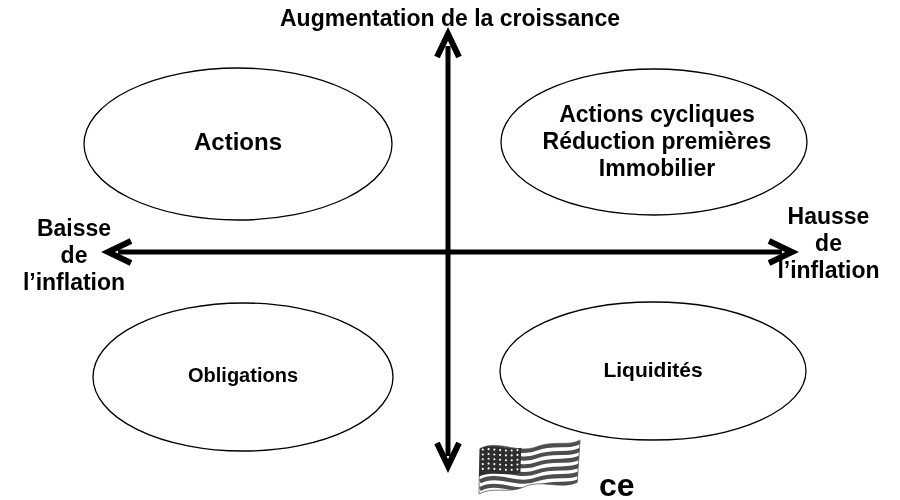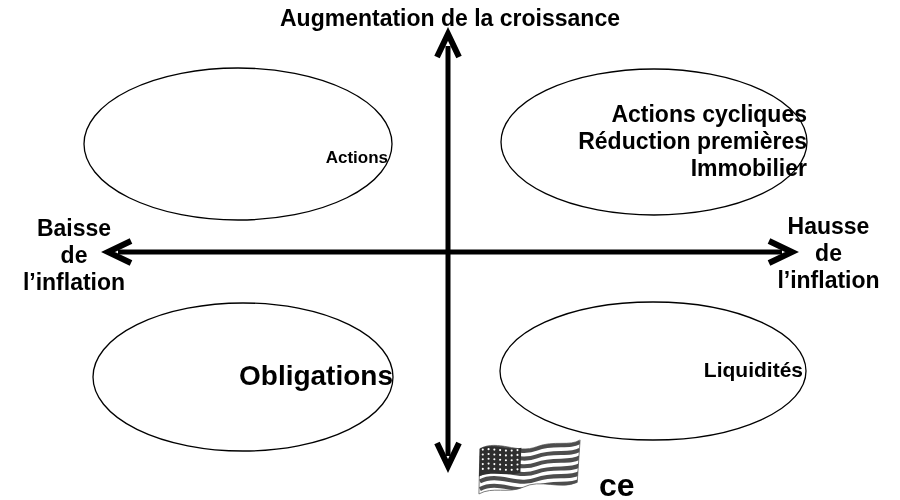--- a/index.html
+++ b/index.html
@@ -5,27 +5,27 @@
   html,body{margin:0;padding:0;background:#fff;}
   .stage{
     position:relative;width:900px;height:500px;background:#fff;overflow:hidden;
     font-family:"Liberation Sans","DejaVu Sans",sans-serif;color:#000;
   }
   .stage svg.layer{position:absolute;left:0;top:0;width:900px;height:500px;}
   .lbl{position:absolute;font-weight:bold;color:#000;white-space:nowrap;}
   .title-top{left:0;top:5px;width:900px;text-align:center;font-size:23px;}
   .axis-block{text-align:center;font-size:23px;line-height:27px;}
   .axis-left{left:0;top:215px;width:148px;}
-  .axis-right{left:757px;top:213px;width:143px;}
+  .axis-right{left:757px;top:203px;width:143px;}
   .axis-block span{display:block;}
   .q-label{text-align:center;font-size:23px;line-height:27px;}
-  .q-label span{display:block;text-align:right;}
-  .q-tl{left:88px;top:144px;width:300px;font-size:17px;}
+  .q-label span{display:block;}
+  .q-tl{left:88px;top:128px;width:300px;font-size:24px;}
   .q-tr{left:507px;top:101px;width:300px;}
-  .q-bl{left:93px;top:362px;width:300px;font-size:28px;}
+  .q-bl{left:93px;top:362px;width:300px;font-size:20px;}
   .q-br{left:503px;top:356px;width:300px;font-size:21px;}
   .bottom-before{left:281px;top:467px;font-size:24px;}
   .bottom-after{left:599px;top:467px;font-size:32px;}
   .flag{position:absolute;left:477px;top:436px;width:106px;height:60px;}
 </style>
 </head>
 <body>
 
 <div class="stage">
 

